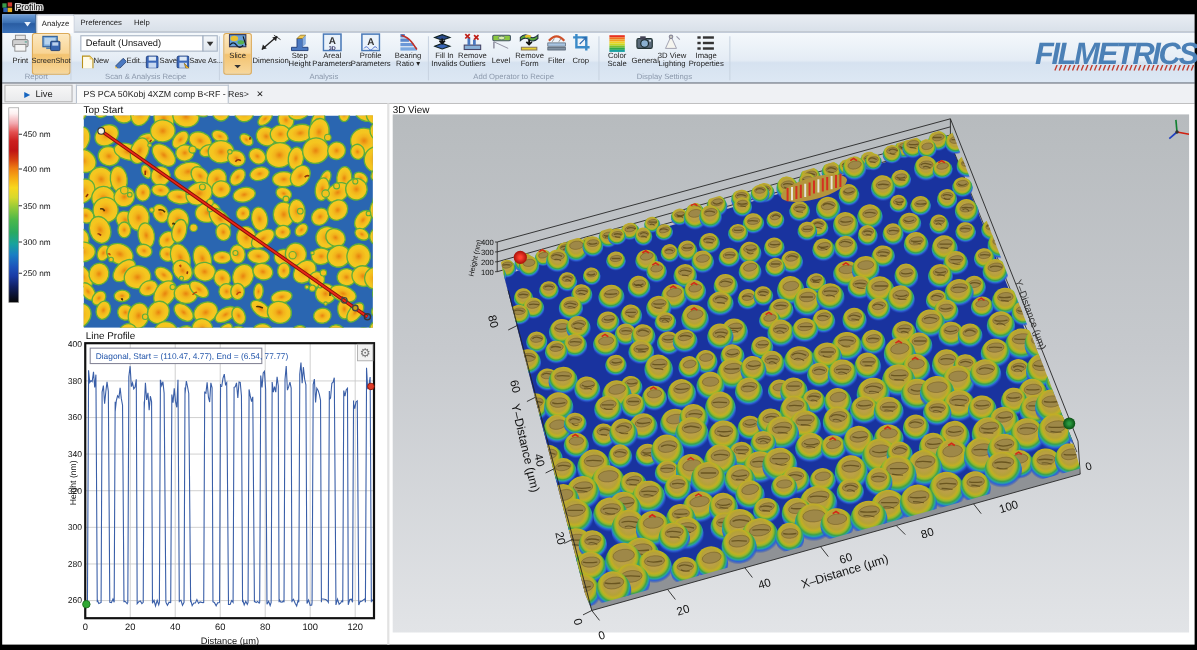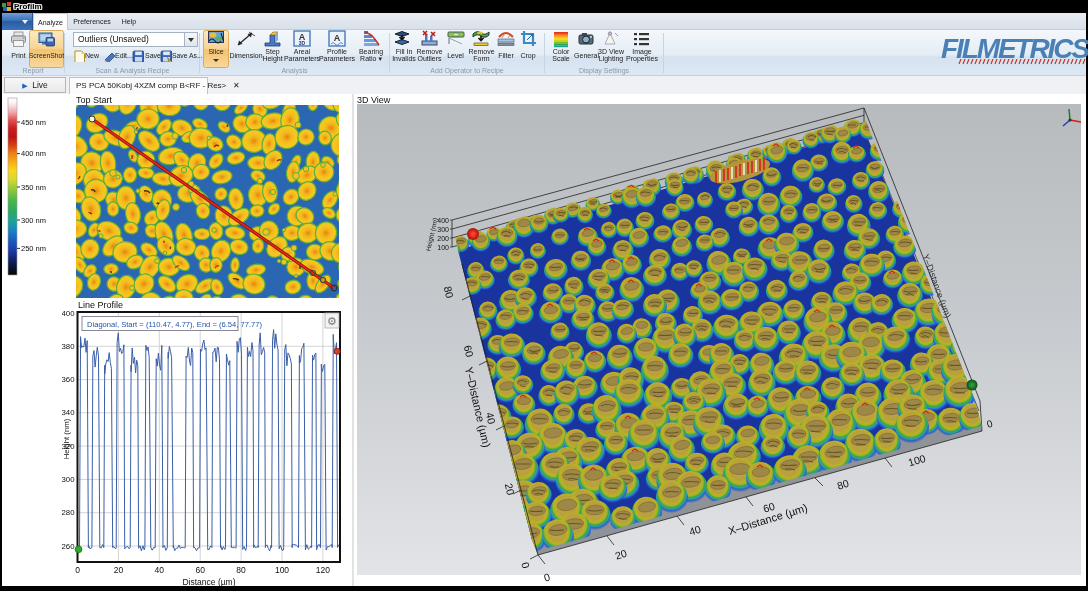--- a/index.html
+++ b/index.html
@@ -1,21 +1,21 @@
 <!DOCTYPE html>
 <html><head>
 <meta charset="utf-8">
 <style>
   html,body{margin:0;padding:0;}
   body{width:1088px;height:591px;overflow:hidden;font-family:"Liberation Sans",sans-serif;background:#000;}
   #win{position:absolute;left:0;top:0;width:1088px;height:591px;background:#000;}
   .abs{position:absolute;}
   
   #titlebar{left:0;top:0;width:1088px;height:13px;background:#000;}
-  #titletext{left:14px;top:1.5px;font-size:8px;font-weight:bold;color:#000;
+  #titletext{left:14px;top:1.5px;font-size:8px;font-weight:normal;color:#000;
     text-shadow:-1px 0 0 #e8e8e8,1px 0 0 #e8e8e8,0 1px 0 #e8e8e8,0 -1px 0 #e8e8e8,-1px -1px 0 #e8e8e8,1px 1px 0 #e8e8e8,1px -1px 0 #e8e8e8,-1px 1px 0 #e8e8e8;}
   
   #menubar{left:2px;top:13px;width:1084px;height:17px;background:linear-gradient(#e9edf3,#d8e0e9);border-bottom:1px solid #c3ccd9;box-sizing:border-box;}
   #appbtn{left:2px;top:13px;width:31px;height:17px;background:linear-gradient(#6f9fd8,#3a70b4 45%,#2a5da2 50%,#3a72ba);border-right:1px solid #29568e;box-sizing:border-box;}
   #appbtn:after{content:"";position:absolute;left:20px;top:7px;border-left:3.5px solid transparent;border-right:3.5px solid transparent;border-top:4px solid #eaf2fc;}
   .menutab{top:13px;height:17px;font-size:7px;color:#1a1a1a;text-align:center;line-height:17px;}
   #tab-analyze{left:33px;width:35px;background:#fdfdfd;border:1px solid #c0c9d6;border-bottom:none;border-radius:2px 2px 0 0;box-sizing:border-box;}
   
   #ribbon{left:2px;top:30px;width:1084px;height:46px;background:linear-gradient(#f4f8fb,#e4ecf5 55%,#d6e2f0 60%,#dde8f4);border-bottom:1px solid #c5d1e1;box-sizing:border-box;}
   .gsep{top:33px;width:1px;height:40px;background:#c9d4e2;}
@@ -51,21 +51,21 @@
   </svg>
   <div class="abs" id="titletext">Profilm</div>
 
   <div class="abs" id="menubar"></div>
   <div class="abs" id="appbtn"></div>
   <div class="abs menutab" id="tab-analyze">Analyze</div>
   <div class="abs menutab" style="left:71px;width:42px;">Preferences</div>
   <div class="abs menutab" style="left:116px;width:26px;">Help</div>
 
   <div class="abs" id="ribbon"></div>
-  <div class="abs" id="combo">Outliers (Unsaved)</div>
+  <div class="abs" id="combo">Default (Unsaved)</div>
   <div class="abs" id="comboarr"></div>
 
   <div class="abs gsep" style="left:64px;"></div>
   <div class="abs gsep" style="left:199px;"></div>
   <div class="abs gsep" style="left:389px;"></div>
   <div class="abs gsep" style="left:544px;"></div>
   <div class="abs gsep" style="left:663px;"></div>
 
   <div class="abs glabel" style="left:2px;width:62px;">Report</div>
   <div class="abs glabel" style="left:66px;width:133px;">Scan &amp; Analysis Recipe</div>

